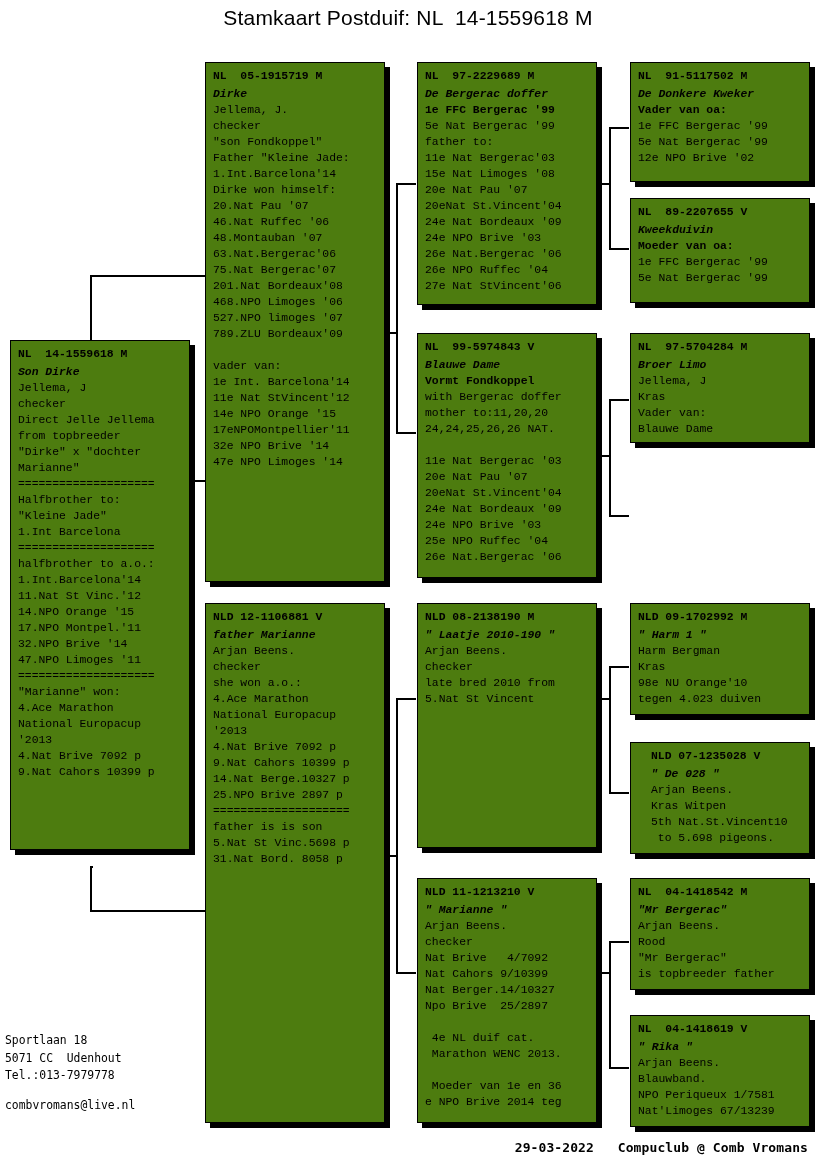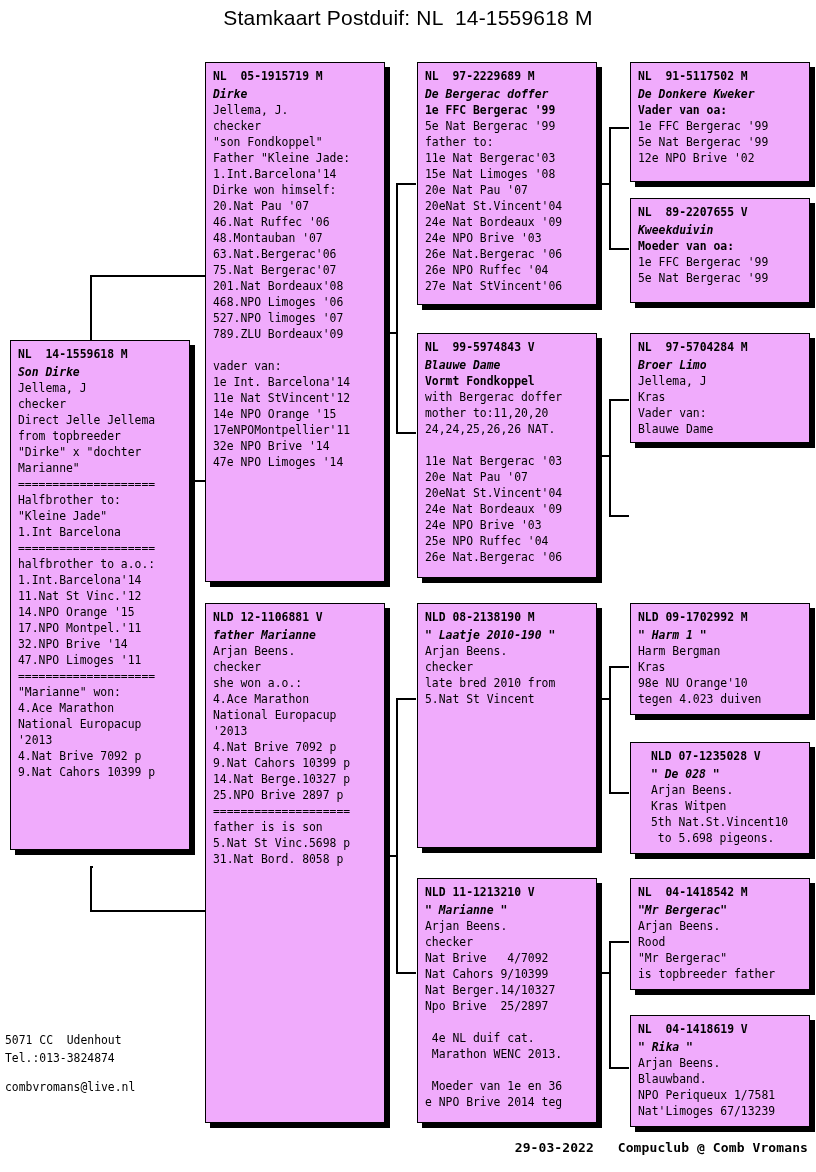--- a/index.html
+++ b/index.html
@@ -31,26 +31,27 @@
     font-size: 21px;
     font-weight: 400;
     letter-spacing: 0.2px;
     white-space: pre;
   }
 
   
   .pbox {
     position: absolute;
     box-sizing: border-box;
-    background: #f0abfc;
+    background: #4d7c0f;
     border: 1.6px solid #000000;
     box-shadow: 5px 5px 0 0 #000000;
     padding: 5px 0 0 7px;
     overflow: hidden;
     z-index: 3;
+    font-family: Liberation Mono, monospace;
   }
   .pbox .ring {
     font-size: 11.4px;
     line-height: 16px;
     font-weight: bold;
     white-space: pre;
     margin-bottom: 2px;
   }
   .pbox .line {
     font-size: 11.4px;
@@ -368,21 +369,22 @@
     <div class="body">
         <div class="line it">" Rika "</div>
         <div class="line">Arjan Beens.</div>
         <div class="line">Blauwband.</div>
         <div class="line">NPO Periqueux 1/7581</div>
         <div class="line">Nat'Limoges 67/13239</div>
       </div>
   </div>
 
   <div id="owner-block">
+    <div class="oline">Sportlaan 18</div>
     <div class="oline">5071 CC  Udenhout</div>
-    <div class="oline">Tel.:013-3824874</div>
+    <div class="oline">Tel.:013-7979778</div>
     <div class="oline gap"></div>
     <div class="oline">combvromans@live.nl</div>
   </div>
 
   <div id="credit">29-03-2022   Compuclub @ Comb Vromans</div>
 
 </div>
 
 </body></html>

